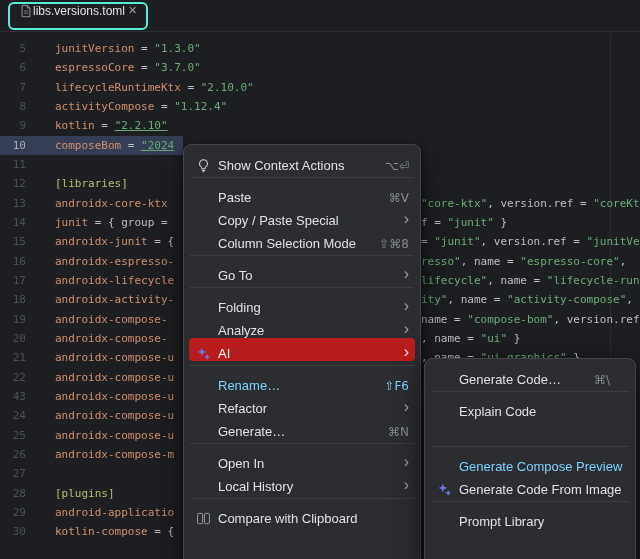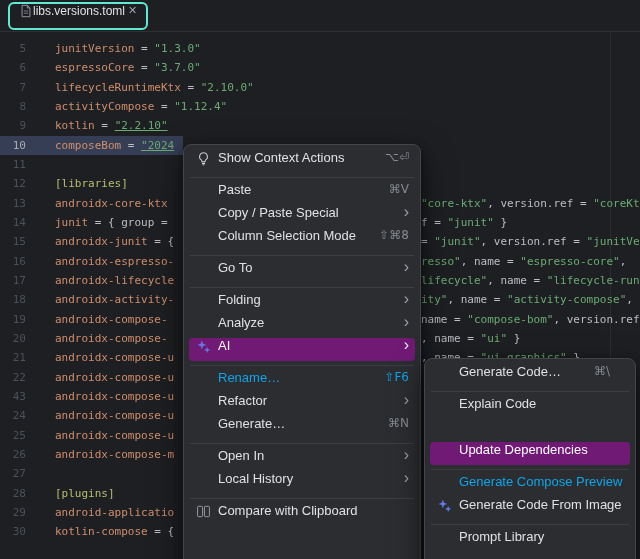--- a/index.html
+++ b/index.html
@@ -18,29 +18,29 @@
   .code{padding-left:9px;position:relative;z-index:1}
   .rfrag{position:absolute;left:421px;top:0;z-index:1;white-space:pre}
   .key{color:#CF8E6D}.str{color:#6AAB73}.lnk{color:#6AAB73;text-decoration:underline}
   .pln{color:#BCBEC4}.tbl{color:#B8BE6F}
   
   .menu{position:absolute;background:#2B2D30;border:1px solid #43454A;border-radius:8px;
         box-shadow:0 12px 32px rgba(0,0,0,.55),0 3px 10px rgba(0,0,0,.4);
         padding:5px;box-sizing:border-box;font-size:13px;color:#DFE1E5;user-select:none;overflow:hidden}
   #context-menu{left:183px;top:144px;width:238px;height:440px;z-index:10}
   #ai-submenu{left:424px;top:358px;width:212px;height:220px;z-index:11}
-  .mi{display:flex;align-items:flex-start;height:23px;padding:0 6px 0 4px;border-radius:4px;cursor:default}
+  .mi{display:flex;align-items:flex-end;height:23px;padding:0 6px 0 4px;border-radius:4px;cursor:default}
   .mi-icon{width:20px;height:16px;display:flex;align-items:center;justify-content:center;flex:none;margin-right:5px}
   .mi-label{flex:1;white-space:nowrap}
   .mi-sc{color:#868A91;margin-left:14px;font-family:"DejaVu Sans",sans-serif;font-size:12px;white-space:nowrap}
   #ai-submenu .mi-sc{margin-right:14px}
   .mi-chev{color:#9DA0A8;font-size:16px;margin-left:14px;line-height:1;transform:translateY(-1px)}
-  .mi.sel{background:#701a75;color:#FFFFFF}
+  .mi.sel{background:#b91c1c;color:#FFFFFF}
   .mi.sel .mi-chev{color:#E6EAF5}
-  .mi.dis .mi-label,.mi.dis .mi-sc{color:#0ea5e9}
+  .mi.dis .mi-label,.mi.dis .mi-sc{color:#7dd3fc}
   .msep{height:1px;background:#3C3E43;margin:4px 1px}
 </style>
 </head>
 <body>
 
 <svg width="0" height="0" style="position:absolute" aria-hidden="true">
   <defs>
     <linearGradient id="aigrad" x1="0%" y1="0%" x2="100%" y2="100%">
       <stop offset="0%" stop-color="#C84EDB"></stop>
       <stop offset="55%" stop-color="#5A7BEF"></stop>
@@ -196,24 +196,20 @@
         <span class="mi-sc">⌘\</span>
       </div>
       <div class="msep"></div>
       <div class="mi">
         <span class="mi-icon"></span>
         <span class="mi-label">Explain Code</span>
       </div>
       <div class="mi">
         <span class="mi-icon"></span>
       </div>
-      <div class="mi sel">
-        <span class="mi-icon"></span>
-        <span class="mi-label">Update Dependencies</span>
-      </div>
       <div class="msep"></div>
       <div class="mi dis">
         <span class="mi-icon"></span>
         <span class="mi-label">Generate Compose Preview</span>
       </div>
       <div class="mi">
         <span class="mi-icon">
           <svg width="15" height="15" viewBox="0 0 16 16">
             <path fill="url(#aigrad)" d="M6.2 1.5 7.5 5l3.5 1.3-3.5 1.2-1.3 3.5-1.2-3.5L1.5 6.3 5 5z"></path>
             <path fill="url(#aigrad)" d="M11.9 8.3l.9 2.4 2.4.9-2.4.9-.9 2.4-.9-2.4-2.4-.9 2.4-.9z"></path>

